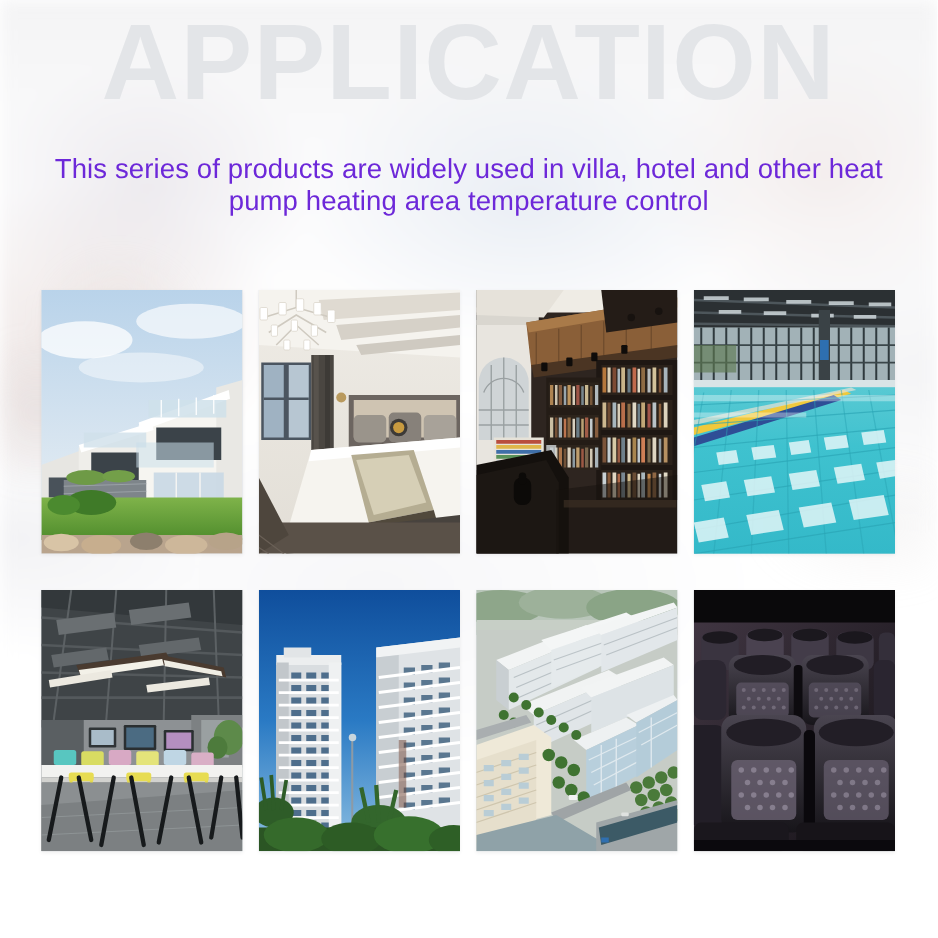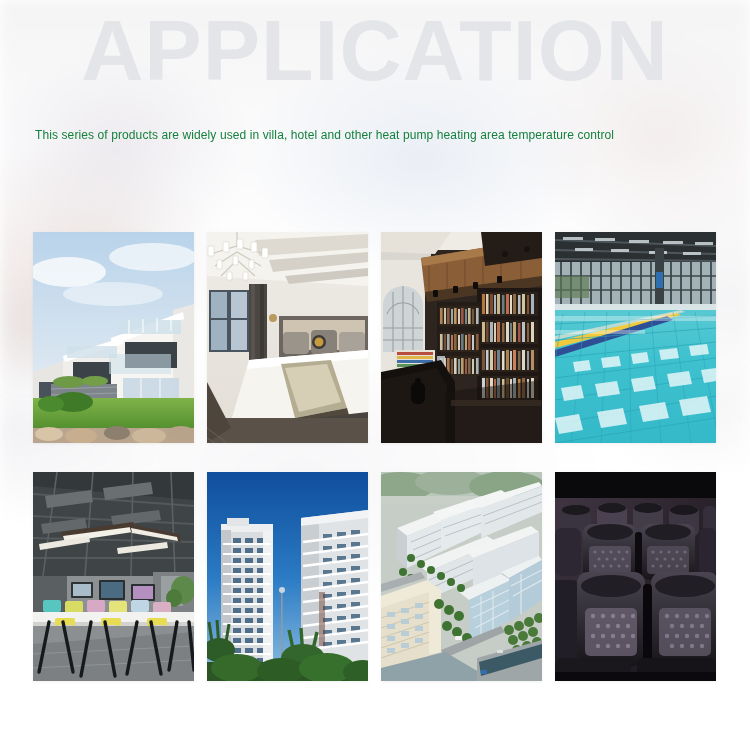--- a/index.html
+++ b/index.html
@@ -68,25 +68,25 @@
     user-select: none;
   }
 
   
   .subtitle {
     position: absolute;
     top: 122px;
     left: 50%;
     transform: translateX(-50%);
     width: 680px;
-    text-align: left;
+    text-align: center;
     font-family: "Liberation Sans", sans-serif;
-    font-size: 12px;
+    font-size: 22px;
     line-height: 26px;
-    color: #15803d;
+    color: #6d28d9;
     letter-spacing: 0.1px;
   }
 
   
   .gallery {
     position: absolute;
     left: 33px;
     top: 232px;
     width: 687px;
   }

